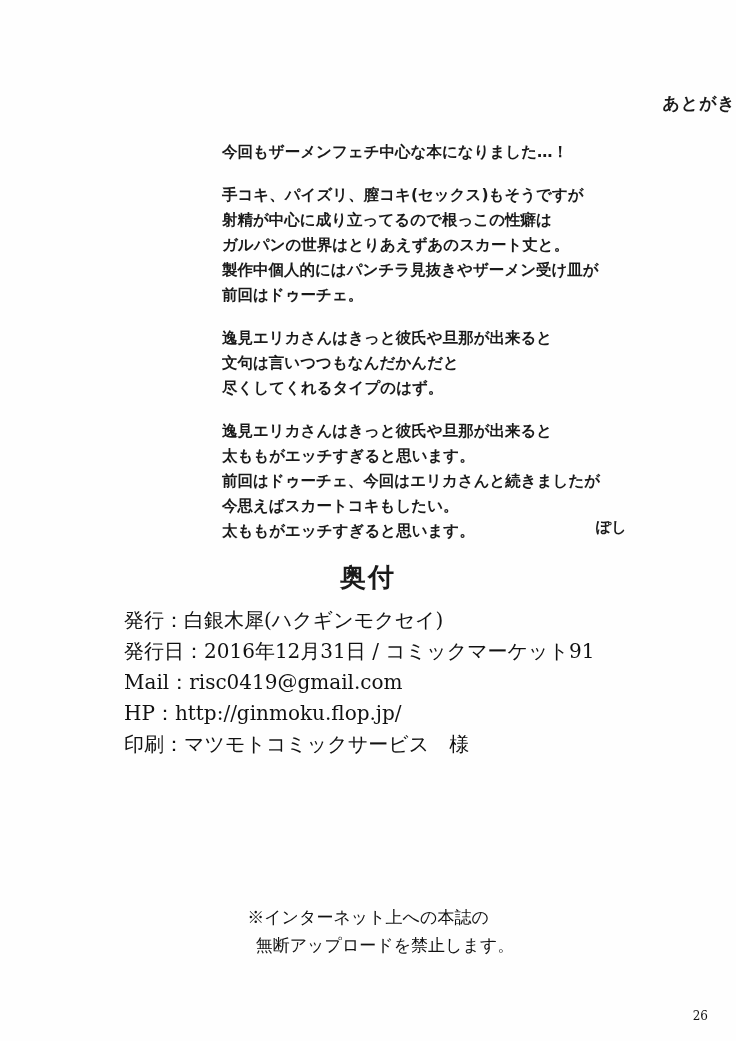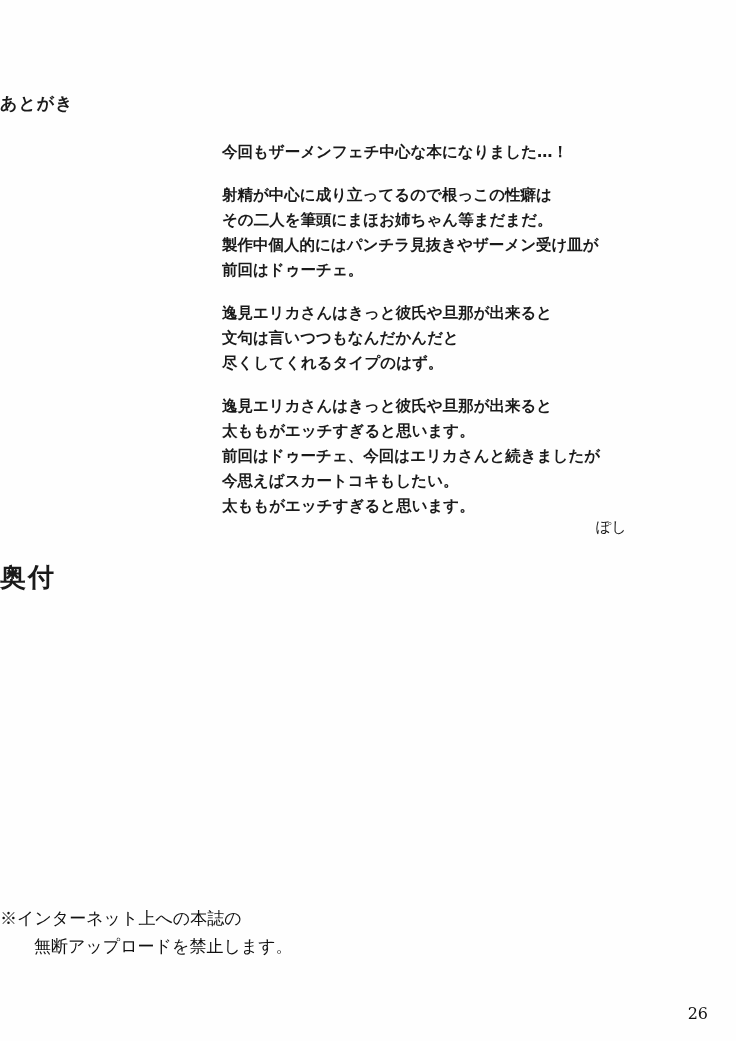--- a/index.html
+++ b/index.html
@@ -21,21 +21,21 @@
     inset: 0;
     background: #fefefe;
   }
 
   
   .afterword-title {
     position: absolute;
     top: 92px;
     left: 0;
     width: 736px;
-    text-align: left;
+    text-align: right;
     font-size: 17px;
     font-weight: bold;
     letter-spacing: 1px;
     font-family: "DejaVu Sans", sans-serif;
   }
 
   .afterword-body {
     position: absolute;
     top: 140px;
     left: 178px;
@@ -51,29 +51,30 @@
   }
   .afterword-body .line {
     display: block;
   }
 
   .signature {
     position: absolute;
     top: 518px;
     left: 596px;
     font-size: 15px;
-    font-weight: normal;
+    font-weight: bold;
   }
 
   
   .colophon-title {
     position: absolute;
     top: 560px;
     left: 0;
     width: 736px;
+    text-align: center;
     font-size: 26px;
     font-weight: bold;
     letter-spacing: 2px;
     font-family: "DejaVu Serif", serif;
   }
 
   .colophon-list {
     position: absolute;
     top: 605px;
     left: 124px;
@@ -85,53 +86,55 @@
   }
   .colophon-list .row {
     white-space: nowrap;
   }
 
   .notice {
     position: absolute;
     top: 905px;
     left: 0;
     width: 736px;
-    font-family: Liberation Serif, serif;
+    text-align: center;
+    font-family: Liberation Mono, monospace;
     font-size: 17px;
     line-height: 28px;
     color: #111;
   }
   .notice .l2 {
     display: block;
     padding-left: 34px;
   }
 
   .page-number {
     position: absolute;
     bottom: 18px;
     right: 28px;
     font-family: "DejaVu Serif", serif;
-    font-size: 16px;
+    font-size: 12px;
     color: #111;
   }
 </style>
 </head>
 <body>
 
 <div class="page">
 
   <div class="afterword-title">あとがき</div>
 
   <div class="afterword-body">
     <p>
       <span class="line">今回もザーメンフェチ中心な本になりました…！</span>
     </p>
     <p>
+      <span class="line">手コキ、パイズリ、膣コキ(セックス)もそうですが</span>
       <span class="line">射精が中心に成り立ってるので根っこの性癖は</span>
-      <span class="line">その二人を筆頭にまほお姉ちゃん等まだまだ。</span>
+      <span class="line">ガルパンの世界はとりあえずあのスカート丈と。</span>
       <span class="line">製作中個人的にはパンチラ見抜きやザーメン受け皿が</span>
       <span class="line">前回はドゥーチェ。</span>
     </p>
     <p>
       <span class="line">逸見エリカさんはきっと彼氏や旦那が出来ると</span>
       <span class="line">文句は言いつつもなんだかんだと</span>
       <span class="line">尽くしてくれるタイプのはず。</span>
     </p>
     <p>
       <span class="line">逸見エリカさんはきっと彼氏や旦那が出来ると</span>
@@ -139,20 +142,27 @@
       <span class="line">前回はドゥーチェ、今回はエリカさんと続きましたが</span>
       <span class="line">今思えばスカートコキもしたい。</span>
       <span class="line">太ももがエッチすぎると思います。</span>
     </p>
   </div>
 
   <div class="signature">ぽし</div>
 
   <div class="colophon-title">奥付</div>
 
+  <div class="colophon-list">
+    <div class="row">発行：白銀木犀(ハクギンモクセイ)</div>
+    <div class="row">発行日：2016年12月31日 / コミックマーケット91</div>
+    <div class="row">Mail：risc0419@gmail.com</div>
+    <div class="row">HP：http://ginmoku.flop.jp/</div>
+    <div class="row">印刷：マツモトコミックサービス　様</div>
+  </div>
 
   <div class="notice">
     <span>※インターネット上への本誌の</span>
     <span class="l2">無断アップロードを禁止します。</span>
   </div>
 
   <div class="page-number">26</div>
 
 </div>
 

